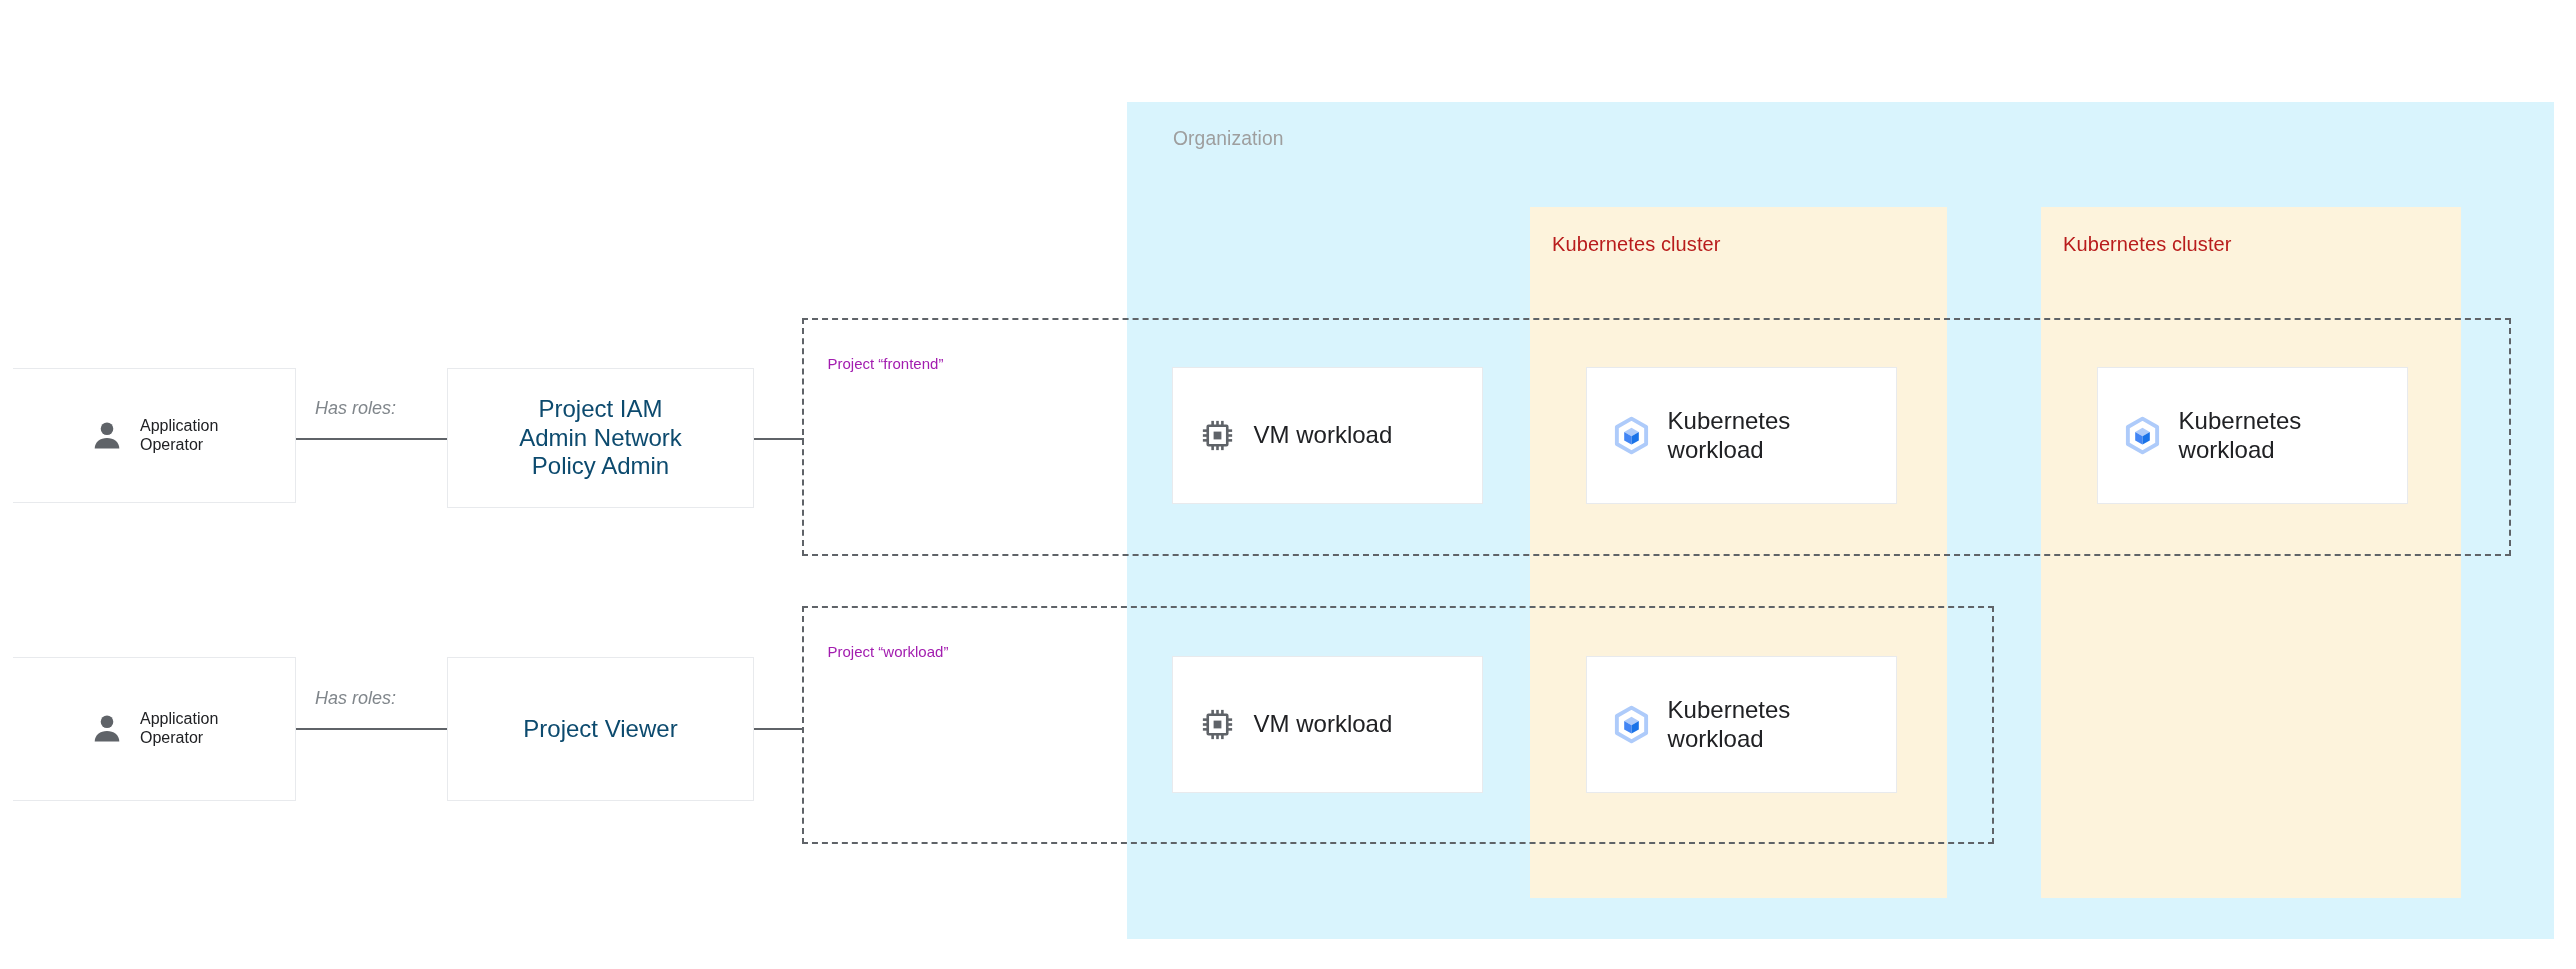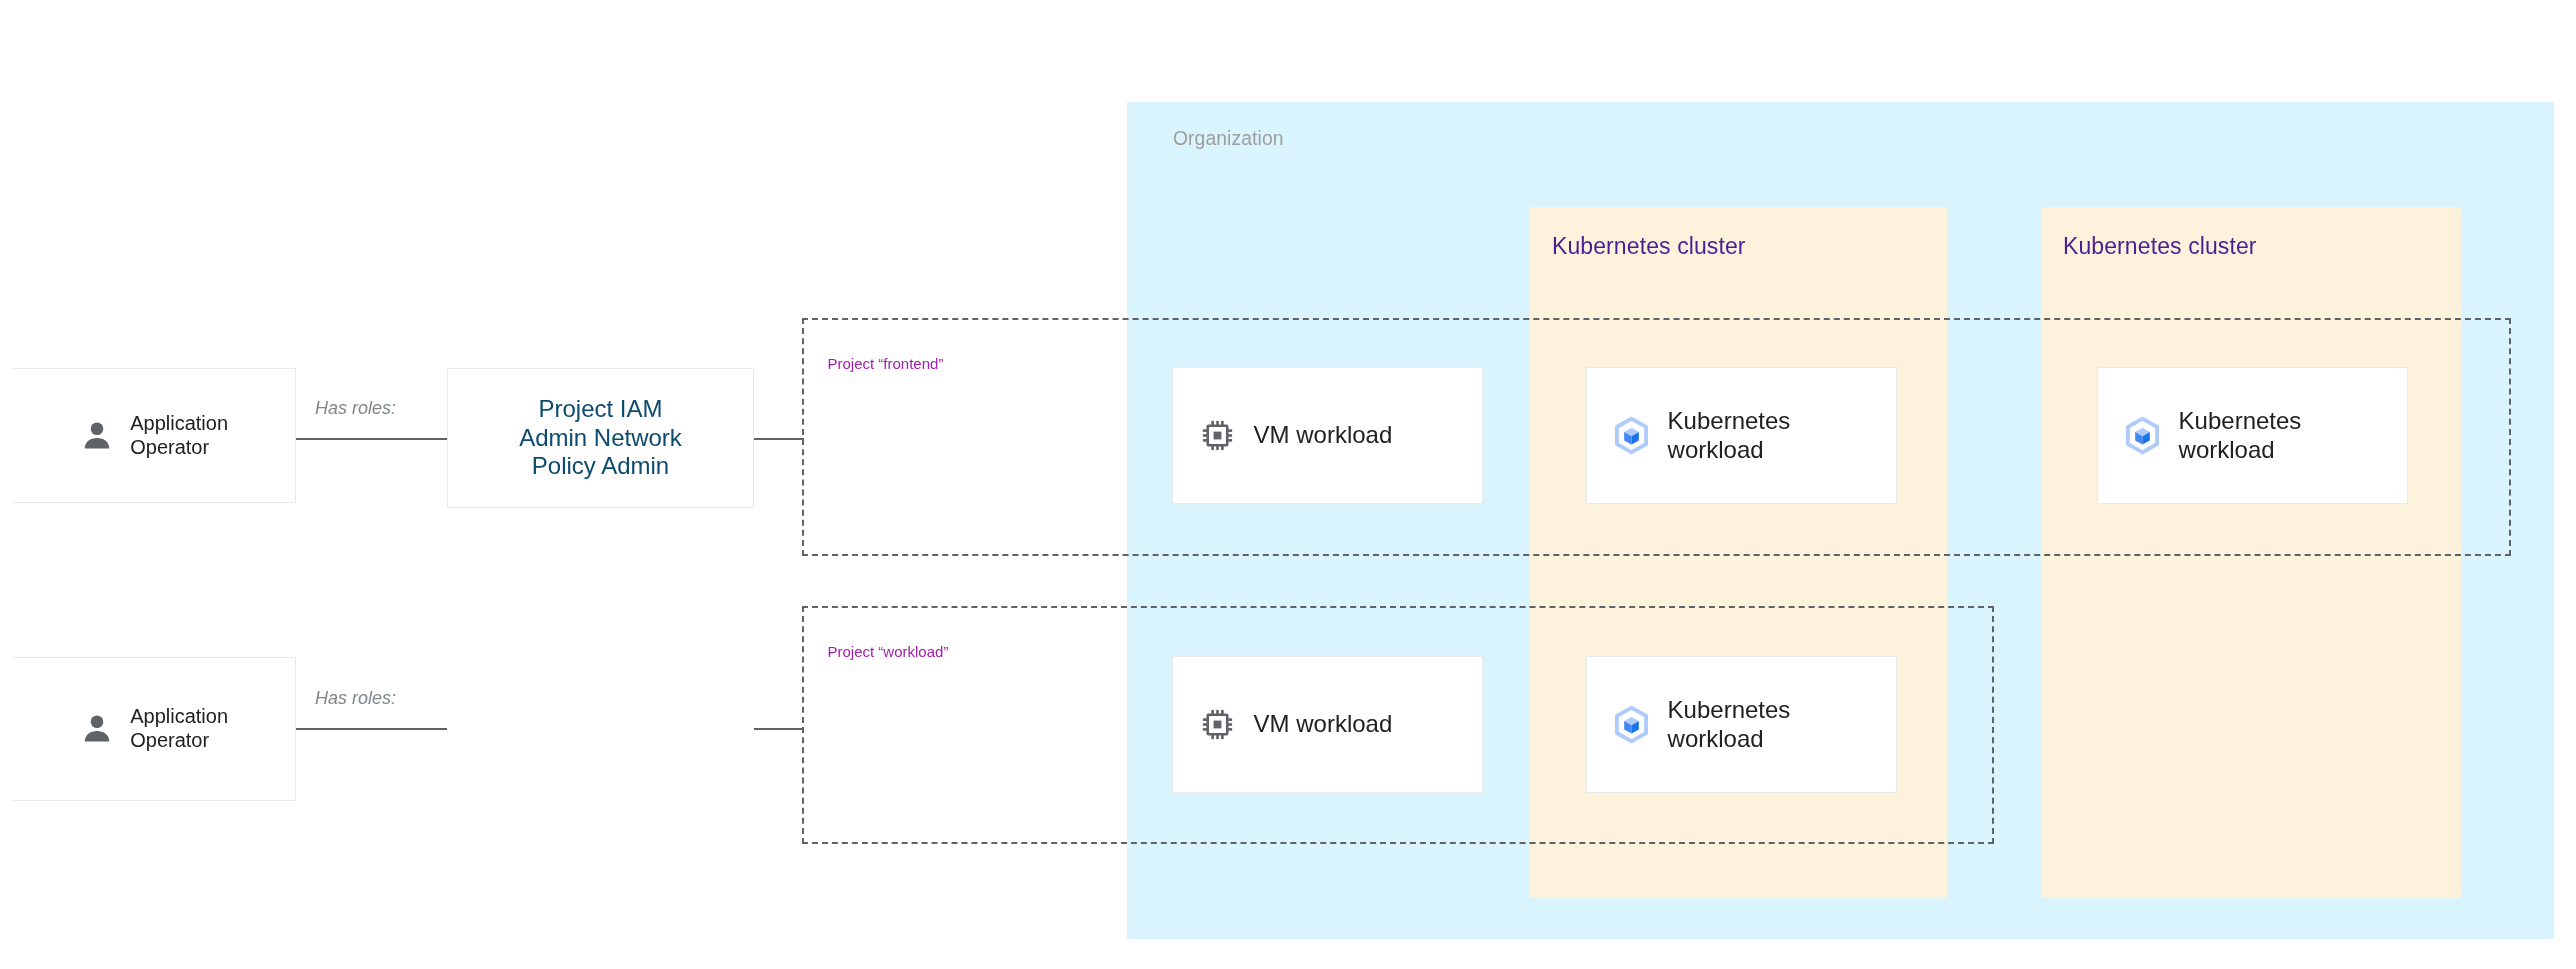--- a/index.html
+++ b/index.html
@@ -37,22 +37,22 @@
     position:absolute;
     top:207px;
     height:691px;
     background:#fdf3dc;
   }
   .cluster-1{ left:1517px; width:417px; }
   .cluster-2{ left:2028px; width:420px; }
   .cluster-label{
     position:absolute;
     top:25.6px; left:22px;
-    font-size:23px;
-    color:#4c1d95;
+    font-size:20px;
+    color:#b91c1c;
     letter-spacing:0.1px;
     white-space:nowrap;
   }
 
   
   .project-rect{
     position:absolute;
     border:2.1px dashed #5f6368;
     box-sizing:border-box;
     background:transparent;
@@ -86,21 +86,21 @@
     align-items:center;
     gap:15px;
     padding-left:19.3px;
   }
   .person-icon{
     width:36px; height:36px;
     flex:0 0 36px;
     display:block;
   }
   .operator-text{
-    font-size:20px;
+    font-size:16px;
     color:#202124;
     line-height:1.18;
     white-space:pre-line;
   }
 
   .role-box{ left:434px; width:307px; }
   .role-1{ top:368px; height:140px; }
   .role-2{ top:657px; height:144px; }
   .role-text{
     font-size:24px;
@@ -282,15 +282,18 @@
 Operator</span>
     </div>
   </div>
 
   <div class="plain-box role-box role-1">
     <span class="role-text">Project IAM
 Admin Network
 Policy Admin</span>
   </div>
 
+  <div class="plain-box role-box role-2">
+    <span class="role-text">Project Viewer</span>
+  </div>
 
 </div>
 
 
 </body></html>

